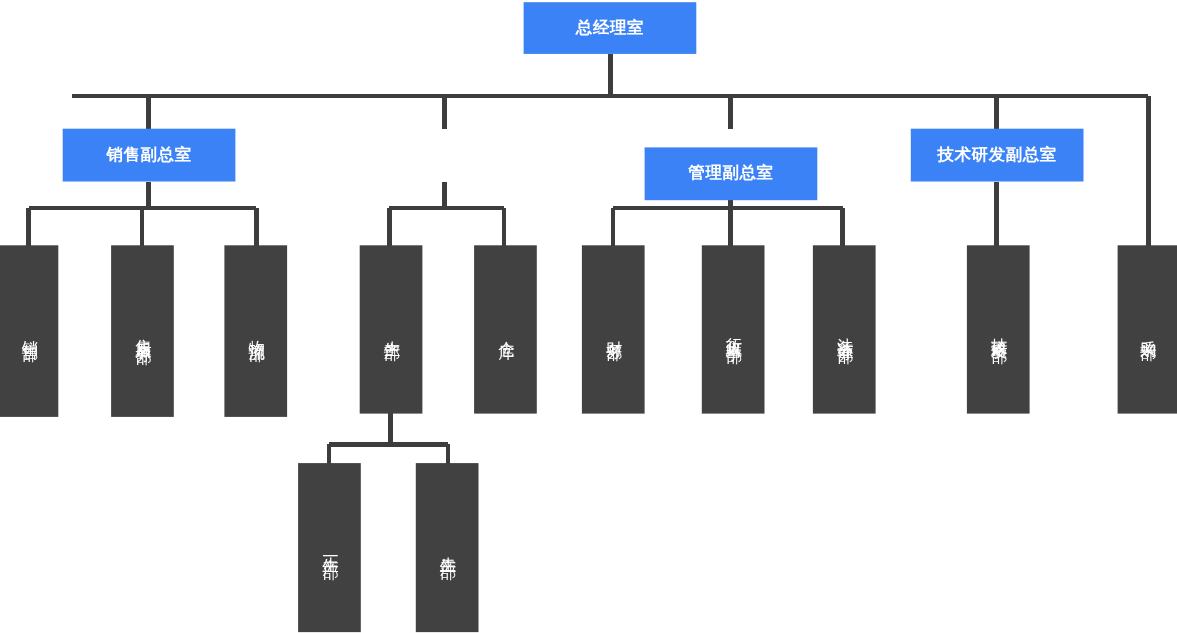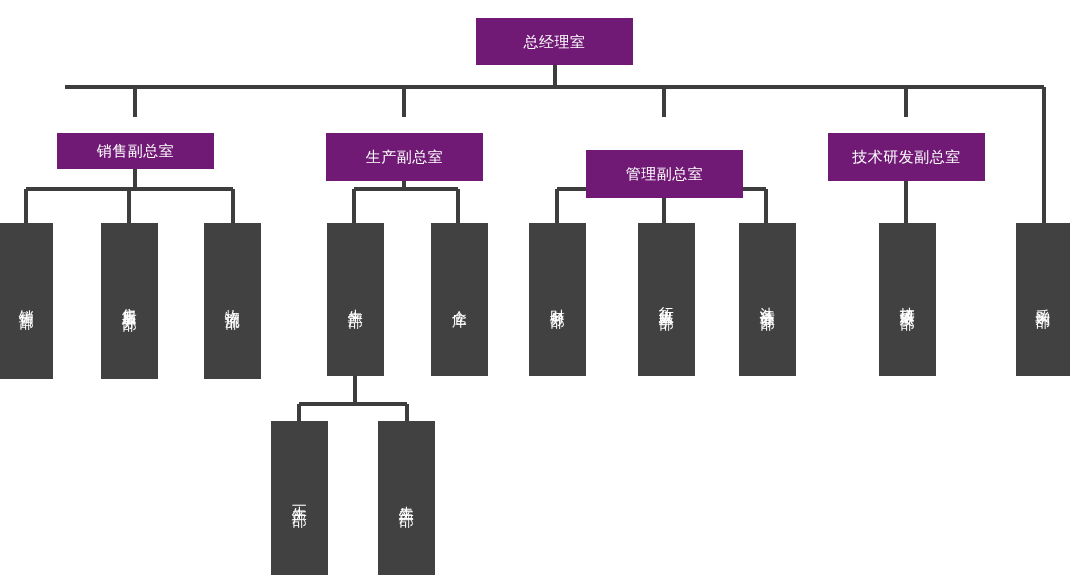--- a/index.html
+++ b/index.html
@@ -29,24 +29,23 @@
     box-sizing: border-box;
     display: flex;
     align-items: center;
     justify-content: center;
     color: #ffffff;
     line-height: 1.18;
     text-align: center;
     letter-spacing: 0.5px;
   }
   .node.exec {
-    background: #701a75;
+    background: #3b82f6;
     font-size: 15px;
-    font-weight: 400;
-    margin-top: 16px;
+    font-weight: 700;
   }
   .node.dept {
     background: #414141;
     font-size: 15px;
     font-weight: 400;
     writing-mode: vertical-rl;
     text-orientation: upright;
     letter-spacing: 2px;
     padding: 4px 0;
   }
@@ -102,25 +101,22 @@
       <path d="M299,404 L407,404"></path>
       <path d="M299,404 L299,422"></path>
       <path d="M407,404 L407,422"></path>
     </g>
   </svg>
 
   <div class="node exec" style="left:476px; top:2px; width:157px; height:47px;">
     <span class="node-label">总经理室</span>
   </div>
 
-  <div class="node exec" style="left:57px; top:117px; width:157px; height:36px;">
+  <div class="node exec" style="left:57px; top:117px; width:157px; height:48px;">
     <span class="node-label">销售副总室</span>
-  </div>
-  <div class="node exec" style="left:326px; top:117px; width:157px; height:48px;">
-    <span class="node-label">生产副总室</span>
   </div>
   <div class="node exec" style="left:586px; top:134px; width:157px; height:48px;">
     <span class="node-label">管理副总室</span>
   </div>
   <div class="node exec" style="left:828px; top:117px; width:157px; height:48px;">
     <span class="node-label">技术研发副总室</span>
   </div>
 
   <div class="node dept" style="left:0px; top:223px; width:53px; height:156px;">
     <span class="node-label">销售部</span>

